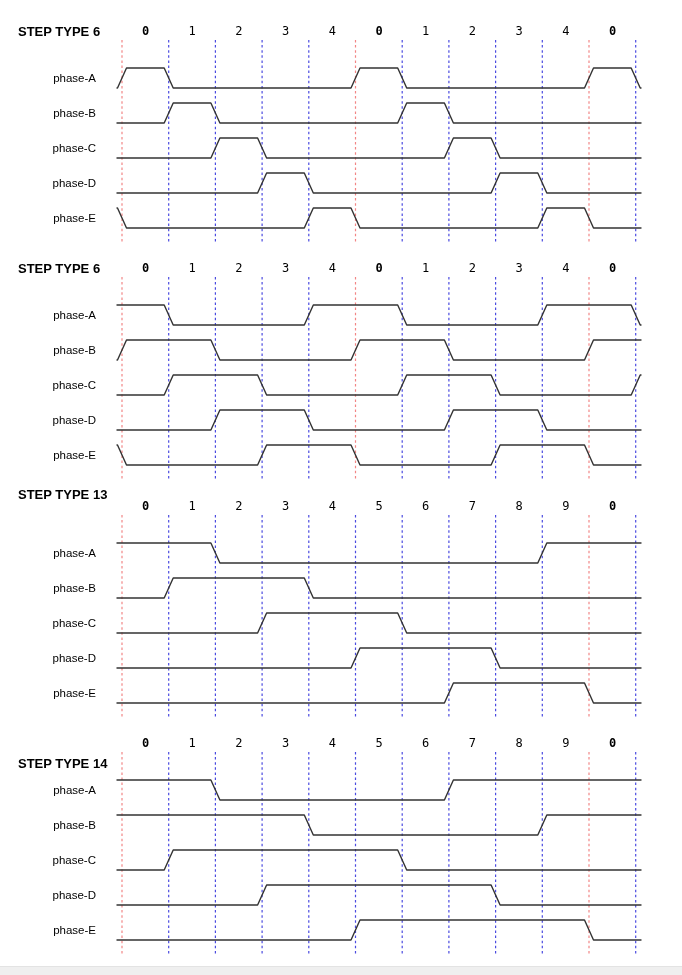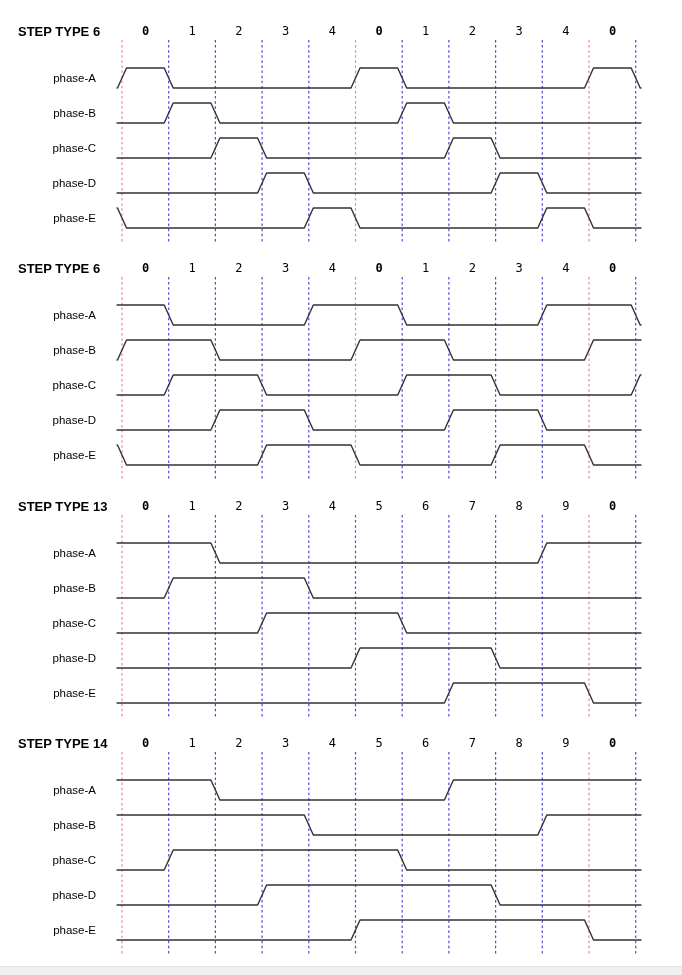--- a/index.html
+++ b/index.html
@@ -119,21 +119,21 @@
     <line x1="495.6" x2="495.6" y1="40" y2="243" stroke="#4a4ae0" stroke-width="1.2" stroke-dasharray="2.5 2.6"></line>
     <line x1="542.3" x2="542.3" y1="40" y2="243" stroke="#4a4ae0" stroke-width="1.2" stroke-dasharray="2.5 2.6"></line>
     <line x1="589.0" x2="589.0" y1="40" y2="243" stroke="#f28585" stroke-width="1.2" stroke-dasharray="2.5 2.6"></line>
     <line x1="635.7" x2="635.7" y1="40" y2="243" stroke="#4a4ae0" stroke-width="1.2" stroke-dasharray="2.5 2.6"></line>
     <polyline points="117.0,68.0 210.9,68.0 219.9,88.0 537.8,88.0 546.8,68.0 641.0,68.0" fill="none" stroke="#333333" stroke-width="1.4" stroke-linejoin="round" stroke-linecap="round"></polyline>
     <polyline points="117.0,123.0 164.2,123.0 173.2,103.0 304.3,103.0 313.3,123.0 641.0,123.0" fill="none" stroke="#333333" stroke-width="1.4" stroke-linejoin="round" stroke-linecap="round"></polyline>
     <polyline points="117.0,158.0 257.6,158.0 266.6,138.0 397.7,138.0 406.7,158.0 641.0,158.0" fill="none" stroke="#333333" stroke-width="1.4" stroke-linejoin="round" stroke-linecap="round"></polyline>
     <polyline points="117.0,193.0 351.0,193.0 360.0,173.0 491.1,173.0 500.1,193.0 641.0,193.0" fill="none" stroke="#333333" stroke-width="1.4" stroke-linejoin="round" stroke-linecap="round"></polyline>
     <polyline points="117.0,228.0 444.4,228.0 453.4,208.0 584.5,208.0 593.5,228.0 641.0,228.0" fill="none" stroke="#333333" stroke-width="1.4" stroke-linejoin="round" stroke-linecap="round"></polyline>
   </svg>
-<div class="title" style="top:499px">STEP TYPE 13</div>
+<div class="title" style="top:487px">STEP TYPE 13</div>
 <div class="nums">
     <span class="stepnum em" style="left: 122px; top: 498px;">0</span>
     <span class="stepnum" style="left: 168.7px; top: 498px;">1</span>
     <span class="stepnum" style="left: 215.4px; top: 498px;">2</span>
     <span class="stepnum" style="left: 262.1px; top: 498px;">3</span>
     <span class="stepnum" style="left: 308.8px; top: 498px;">4</span>
     <span class="stepnum" style="left: 355.5px; top: 498px;">5</span>
     <span class="stepnum" style="left: 402.2px; top: 498px;">6</span>
     <span class="stepnum" style="left: 448.9px; top: 498px;">7</span>
     <span class="stepnum" style="left: 495.6px; top: 498px;">8</span>
@@ -158,21 +158,21 @@
     <line x1="495.6" x2="495.6" y1="40" y2="243" stroke="#4a4ae0" stroke-width="1.2" stroke-dasharray="2.5 2.6"></line>
     <line x1="542.3" x2="542.3" y1="40" y2="243" stroke="#4a4ae0" stroke-width="1.2" stroke-dasharray="2.5 2.6"></line>
     <line x1="589.0" x2="589.0" y1="40" y2="243" stroke="#f28585" stroke-width="1.2" stroke-dasharray="2.5 2.6"></line>
     <line x1="635.7" x2="635.7" y1="40" y2="243" stroke="#4a4ae0" stroke-width="1.2" stroke-dasharray="2.5 2.6"></line>
     <polyline points="117.0,68.0 210.9,68.0 219.9,88.0 444.4,88.0 453.4,68.0 641.0,68.0" fill="none" stroke="#333333" stroke-width="1.4" stroke-linejoin="round" stroke-linecap="round"></polyline>
     <polyline points="117.0,103.0 304.3,103.0 313.3,123.0 537.8,123.0 546.8,103.0 641.0,103.0" fill="none" stroke="#333333" stroke-width="1.4" stroke-linejoin="round" stroke-linecap="round"></polyline>
     <polyline points="117.0,158.0 164.2,158.0 173.2,138.0 397.7,138.0 406.7,158.0 641.0,158.0" fill="none" stroke="#333333" stroke-width="1.4" stroke-linejoin="round" stroke-linecap="round"></polyline>
     <polyline points="117.0,193.0 257.6,193.0 266.6,173.0 491.1,173.0 500.1,193.0 641.0,193.0" fill="none" stroke="#333333" stroke-width="1.4" stroke-linejoin="round" stroke-linecap="round"></polyline>
     <polyline points="117.0,228.0 351.0,228.0 360.0,208.0 584.5,208.0 593.5,228.0 641.0,228.0" fill="none" stroke="#333333" stroke-width="1.4" stroke-linejoin="round" stroke-linecap="round"></polyline>
   </svg>
-<div class="title" style="top:736px">STEP TYPE 14</div>
+<div class="title" style="top:756px">STEP TYPE 14</div>
 <div class="nums">
     <span class="stepnum em" style="left: 122px; top: 735px;">0</span>
     <span class="stepnum" style="left: 168.7px; top: 735px;">1</span>
     <span class="stepnum" style="left: 215.4px; top: 735px;">2</span>
     <span class="stepnum" style="left: 262.1px; top: 735px;">3</span>
     <span class="stepnum" style="left: 308.8px; top: 735px;">4</span>
     <span class="stepnum" style="left: 355.5px; top: 735px;">5</span>
     <span class="stepnum" style="left: 402.2px; top: 735px;">6</span>
     <span class="stepnum" style="left: 448.9px; top: 735px;">7</span>
     <span class="stepnum" style="left: 495.6px; top: 735px;">8</span>

